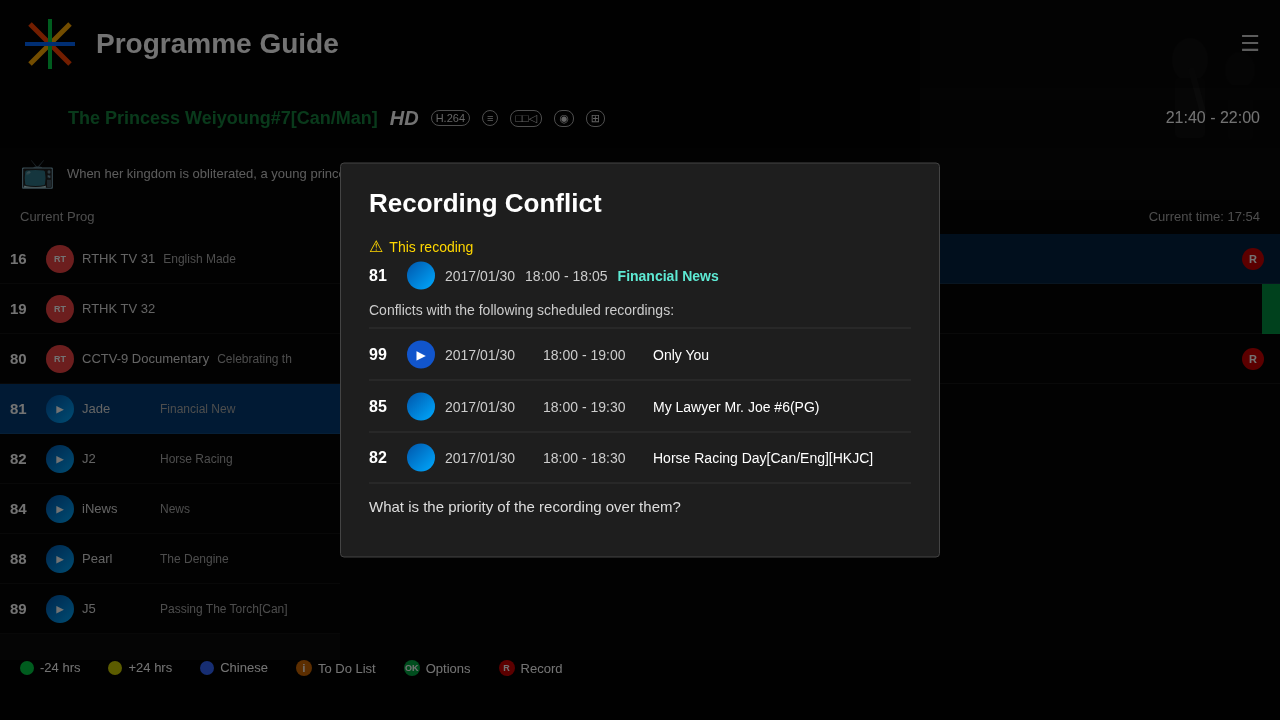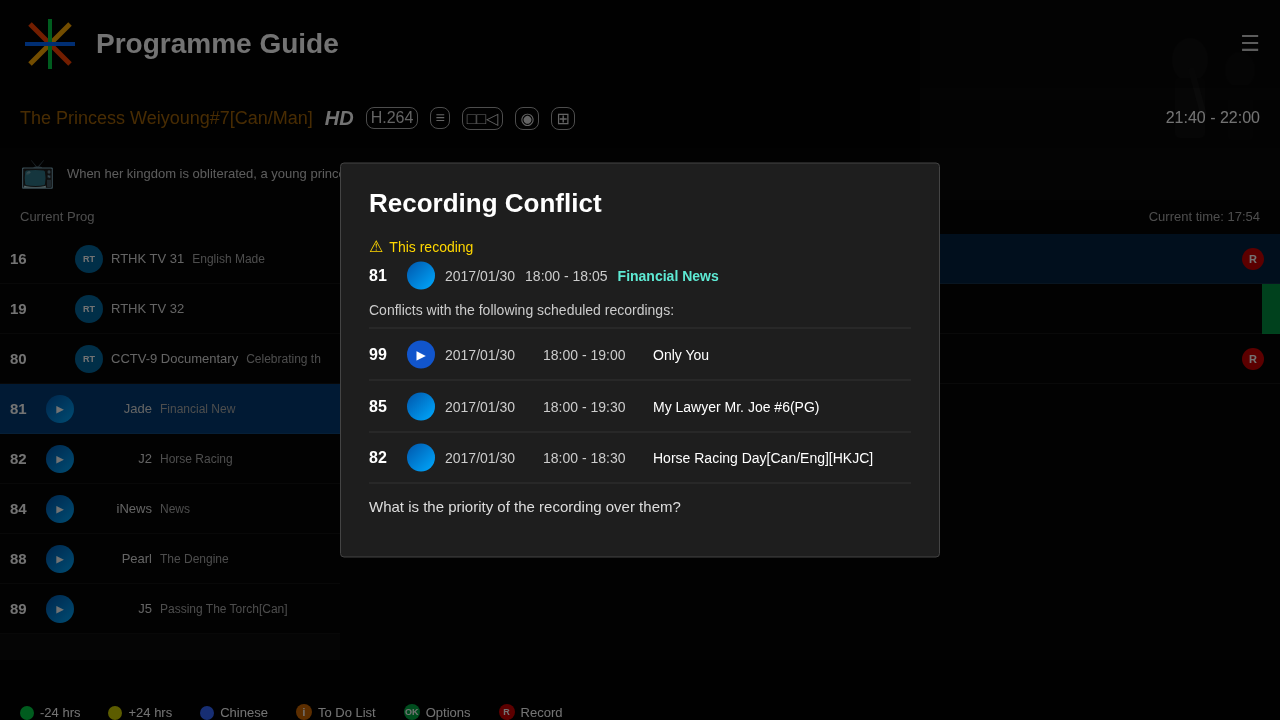--- a/index.html
+++ b/index.html
@@ -56,33 +56,34 @@
       height: 60px;
       background: rgba(0,0,0,0.6);
       display: flex;
       align-items: center;
       padding: 0 20px;
       gap: 12px;
       font-size: 15px;
     }
     .prog-title {
       font-size: 18px;
-      font-weight: normal;
-      color: #a16207;
+      font-weight: bold;
+      color: #15803d;
+      margin-left: 48px;
     }
     .hd-badge {
       font-style: italic;
       font-weight: bold;
       font-size: 20px;
       color: #fff;
     }
     .badge {
       border: 1px solid #aaa;
       padding: 1px 4px;
-      font-size: 16px;
+      font-size: 11px;
       color: #ddd;
       border-radius: 8px;
     }
     .prog-time {
       font-size: 16px;
       color: #fff;
       margin-left: auto;
     }
 
     
@@ -150,26 +151,25 @@
       background: #c00;
       display: flex;
       align-items: center;
       justify-content: center;
       font-size: 9px;
       font-weight: bold;
       color: white;
       flex-shrink: 0;
     }
     .ch-logo.tvb { background: linear-gradient(135deg, #0055aa, #00aaff); }
-    .ch-logo.rthk { background: #0369a1; margin-left: 29px; }
+    .ch-logo.rthk { background: #ef4444; }
     .ch-name {
       font-size: 13px;
       color: #ddd;
       min-width: 70px;
-      text-align: right;
     }
     .ch-prog {
       font-size: 12px;
       color: #aaa;
       overflow: hidden;
       white-space: nowrap;
       text-overflow: ellipsis;
       flex: 1;
     }
 
@@ -200,21 +200,21 @@
       font-size: 11px; font-weight: bold; color: white;
     }
 
     
     .footer {
       position: absolute;
       bottom: 0; left: 0; right: 0;
       height: 60px;
       background: rgba(0,0,0,0.75);
       display: flex;
-      align-items: flex-end;
+      align-items: flex-start;
       padding: 0 20px;
       gap: 28px;
       font-size: 13px;
     }
     .footer-item {
       display: flex;
       align-items: center;
       gap: 6px;
     }
     .dot {

